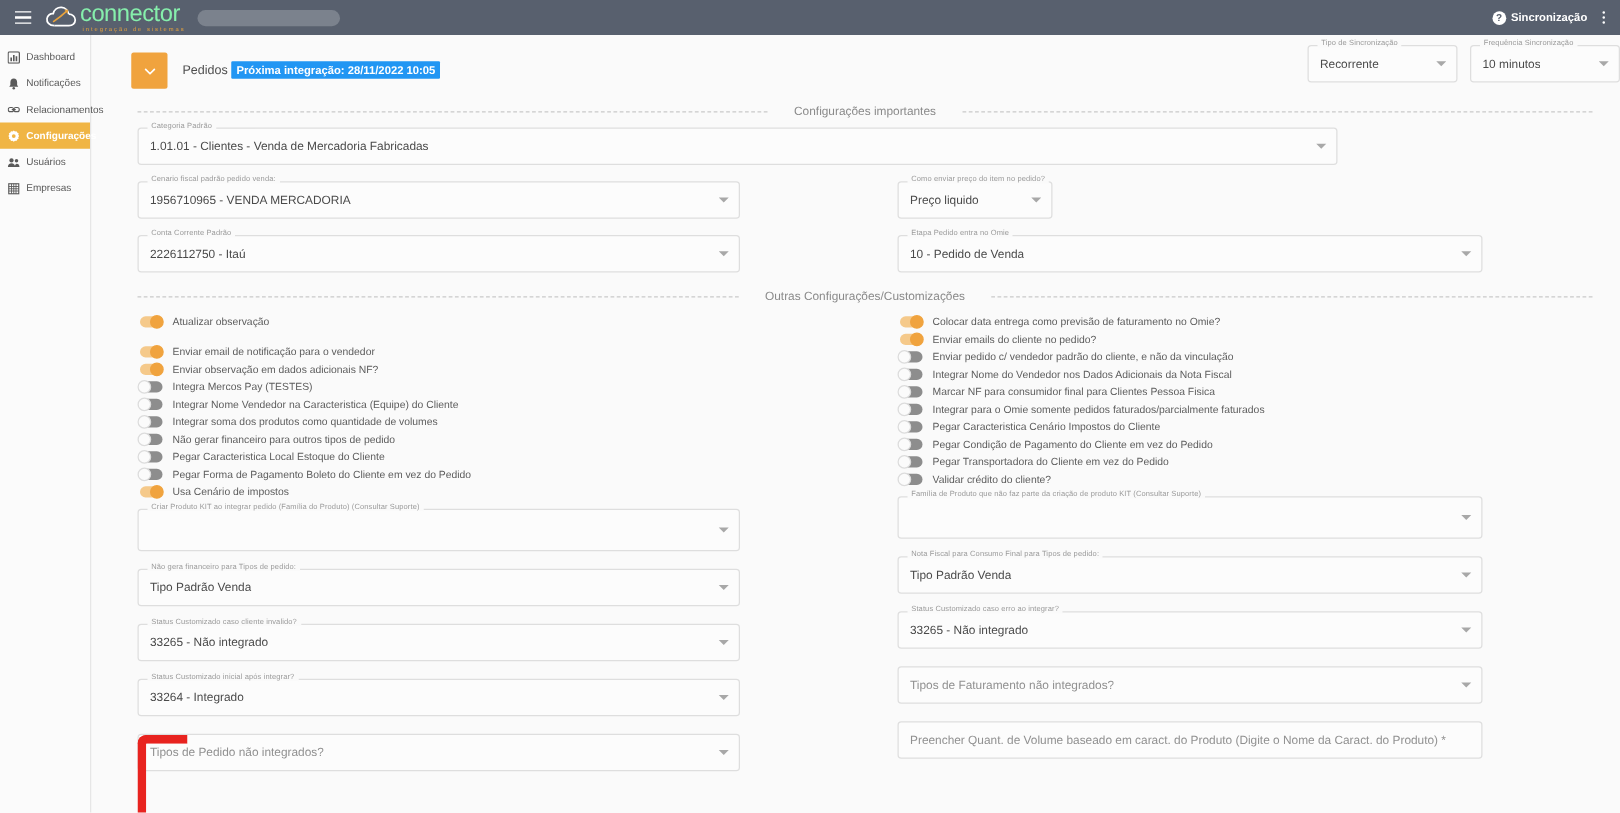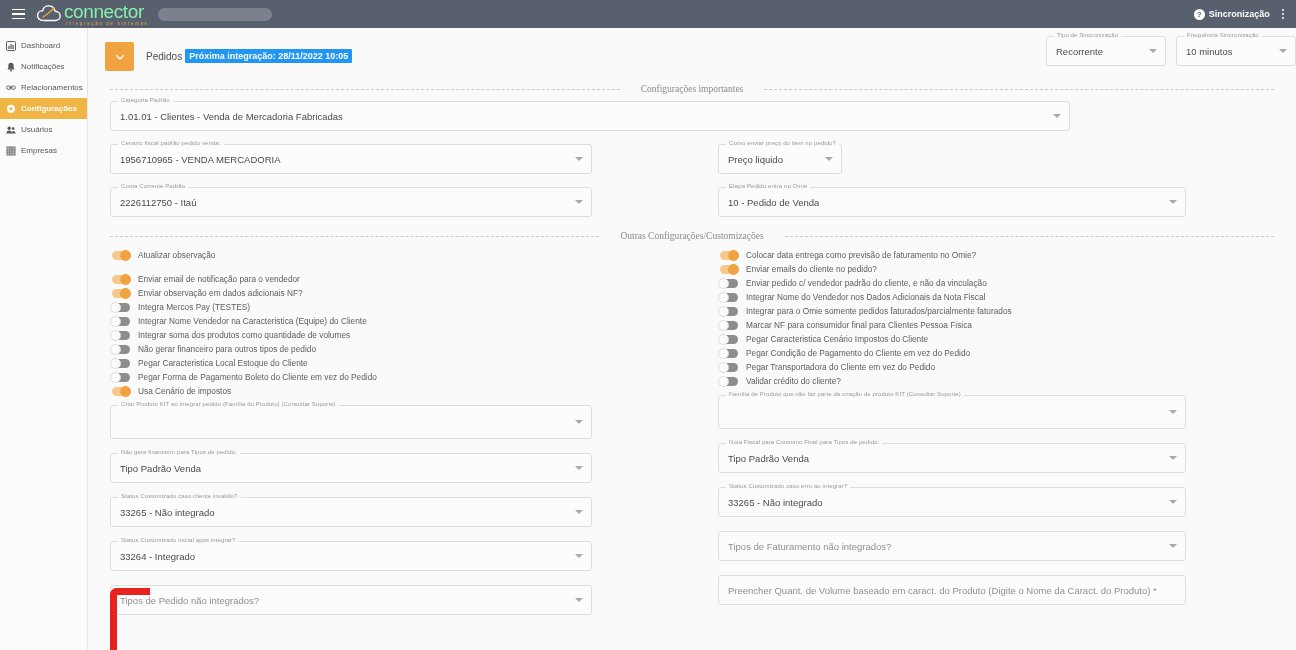--- a/index.html
+++ b/index.html
@@ -50,21 +50,21 @@
     width: 11px; height: 11px; border-radius: 50%; background: #fff;
     color: #58606e; font-size: 8px; line-height: 11px; text-align: center; font-weight: bold;
   }
   #doc-label { color: #fff; font-size: 9px; font-weight: bold; }
   #kebab { display: flex; flex-direction: column; gap: 1.6px; padding: 4px; cursor: pointer; }
   #kebab i { display: block; width: 2.2px; height: 2.2px; background: #fff; border-radius: 50%; }
 
   
   #sidebar {
     position: absolute; top: 28px; left: 0;
-    width: 88px; height: 622px;
+    width: 73px; height: 622px;
     background: #fbfbfb;
     border-right: 1px solid #e6e6e6;
     padding-top: 7px;
     z-index: 20;
   }
   .nav-item {
     display: flex; align-items: center;
     height: 21px; padding-left: 6px; gap: 5px;
     cursor: pointer;
   }
@@ -99,21 +99,21 @@
   }
   #sync-fields {
     position: absolute; right: 0px; top: 8px;
     display: flex; gap: 10px;
   }
   #sync-fields .field { width: 120px; }
 
   
   .divider {
     display: flex; align-items: center; gap: 21px;
-    padding: 0 22px; margin: 9px 0 7px 0; font-family: Liberation Serif, serif;
+    padding: 0 22px; margin: 9px 0 7px 0;
   }
   .divider .line {
     flex: 1; height: 0; border-top: 1px dashed #c9c9c9;
   }
   .divider .dtext {
     font-size: 9.5px; color: #8a8a8a; white-space: nowrap;
   }
 
   
   .field {
@@ -497,28 +497,28 @@
             <span class="track"></span>
             <span class="knob"></span>
           </span>
         <span class="tgl-label">Integrar Nome do Vendedor nos Dados Adicionais da Nota Fiscal</span>
       </div>
       <div class="toggle-row">
         <span class="tgl">
             <span class="track"></span>
             <span class="knob"></span>
           </span>
+        <span class="tgl-label">Marcar NF para consumidor final para Clientes Pessoa Fisica</span>
+      </div>
+      <div class="toggle-row">
+        <span class="tgl">
+            <span class="track"></span>
+            <span class="knob"></span>
+          </span>
         <span class="tgl-label">Integrar para o Omie somente pedidos faturados/parcialmente faturados</span>
-      </div>
-      <div class="toggle-row">
-        <span class="tgl">
-            <span class="track"></span>
-            <span class="knob"></span>
-          </span>
-        <span class="tgl-label">Marcar NF para consumidor final para Clientes Pessoa Fisica</span>
       </div>
       <div class="toggle-row">
         <span class="tgl">
             <span class="track"></span>
             <span class="knob"></span>
           </span>
         <span class="tgl-label">Pegar Caracteristica Cenário Impostos do Cliente</span>
       </div>
       <div class="toggle-row">
         <span class="tgl">

